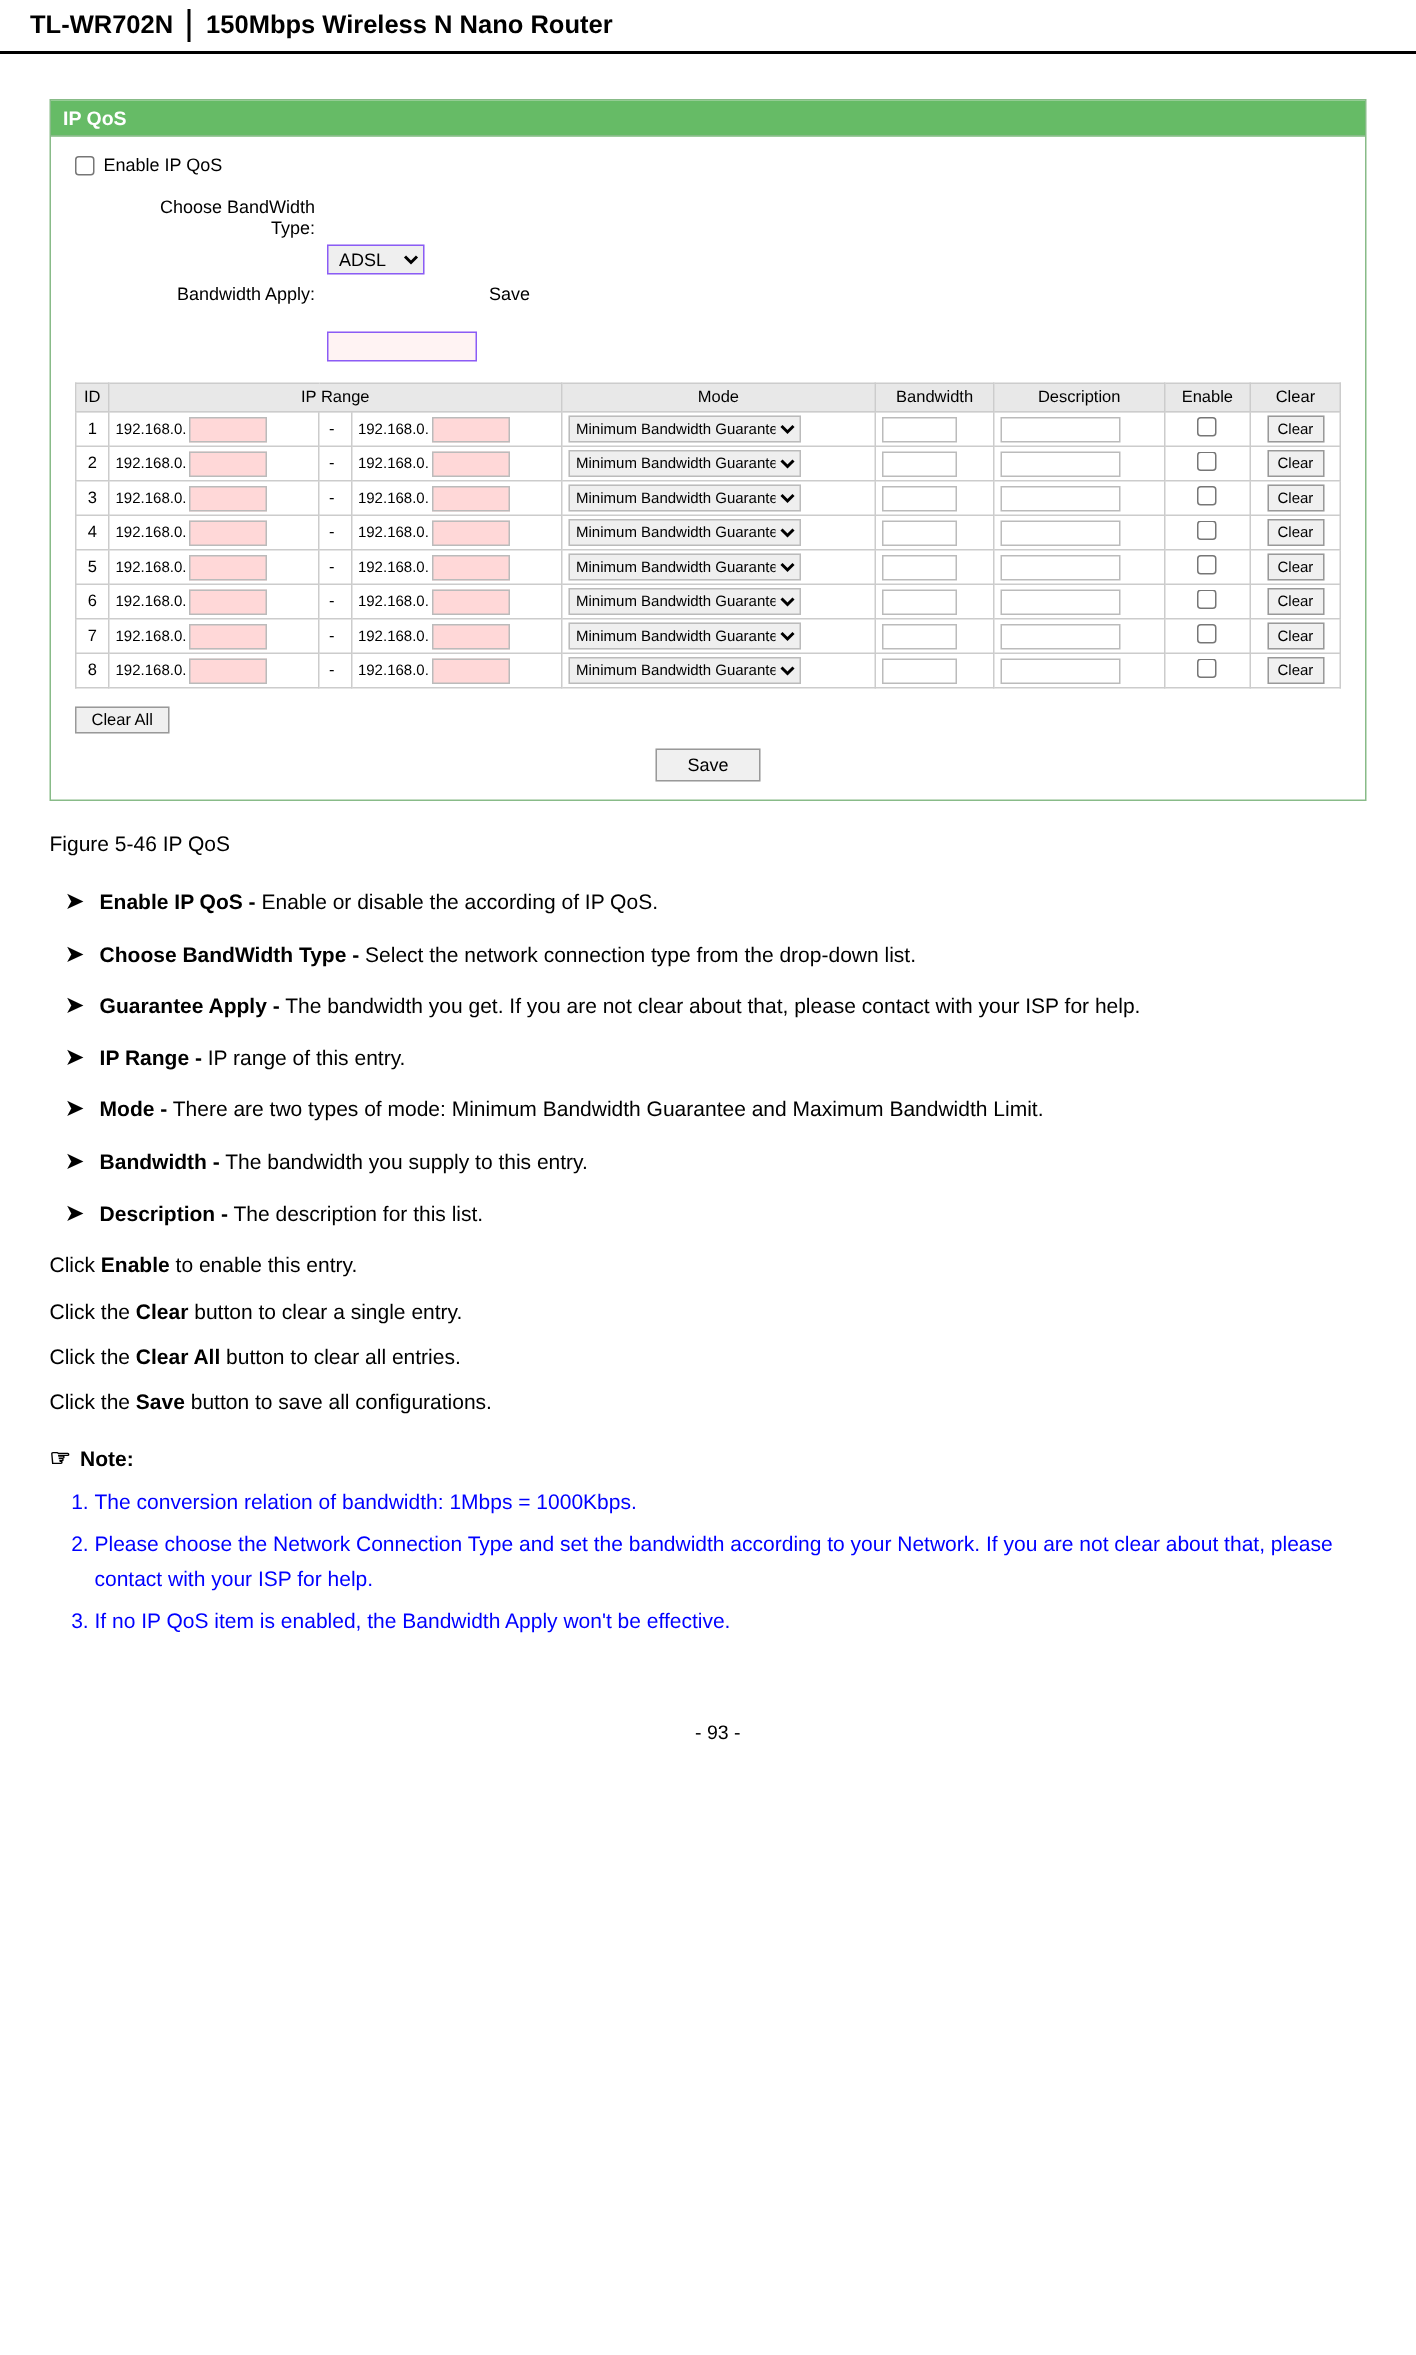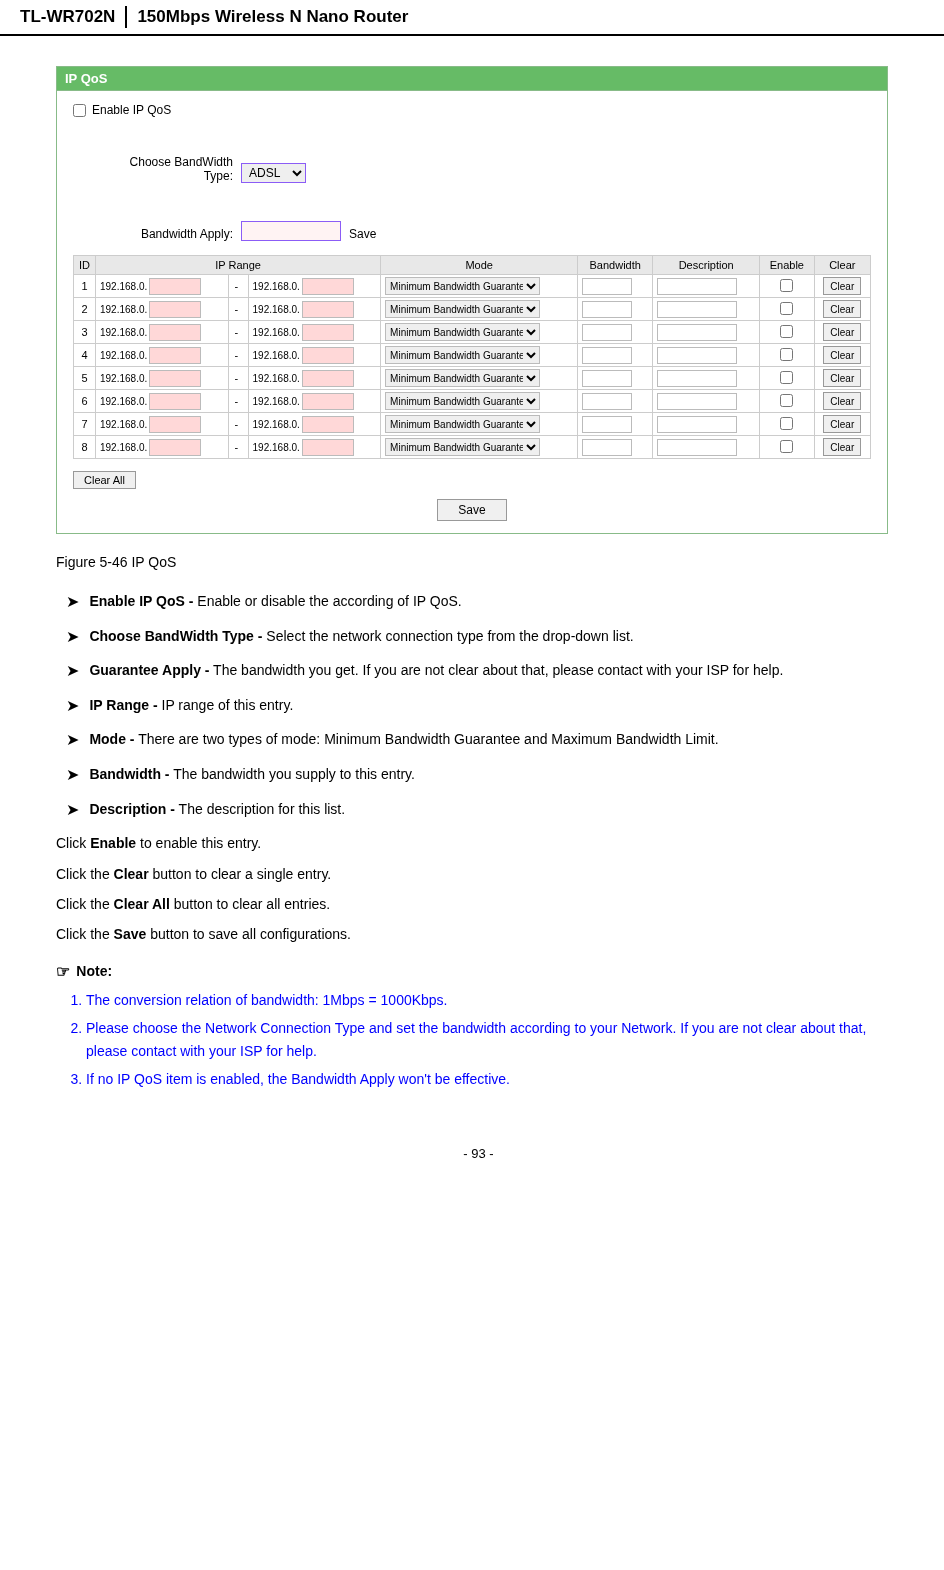--- a/index.html
+++ b/index.html
@@ -7,21 +7,21 @@
       font-family: Arial, sans-serif;
       font-size: 14px;
       background: #fff;
       color: #000;
       width: 944px;
       min-height: 1570px;
     }
 
     
     .content {
-      padding: 20px 56px;
+      padding: 20px 33px;
     }
 
     
     .panel-outer {
       border: 1px solid #8B8;
       margin: 10px 0 20px 0;
       background: #fff;
     }
     .panel-header {
       background: #6B6;
@@ -53,21 +53,21 @@
     
     .bw-config {
       display: flex;
       flex-direction: column;
       gap: 6px;
       margin-bottom: 14px;
       margin-left: 40px;
     }
     .bw-row {
       display: flex;
-      align-items: flex-end;
+      align-items: flex-start;
       gap: 8px;
     }
     .bw-row-label {
       font-size: 12px;
       text-align: right;
       width: 120px;
     }
     .bw-row select, .bw-row input[type=text] {
       font-size: 12px;
       height: 20px;

